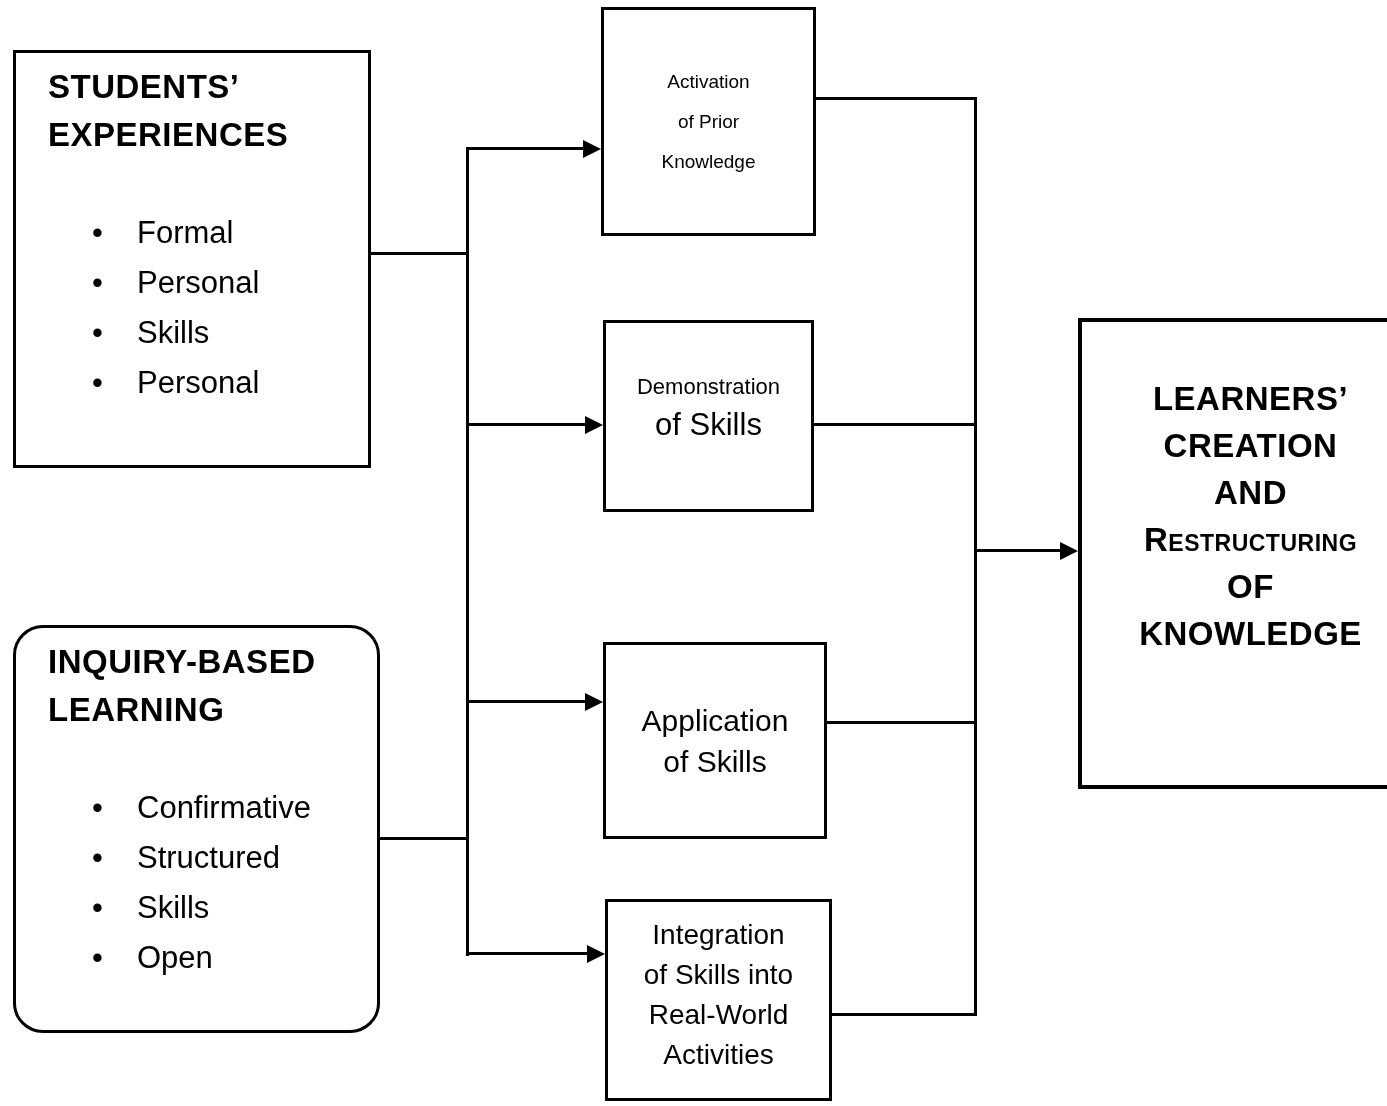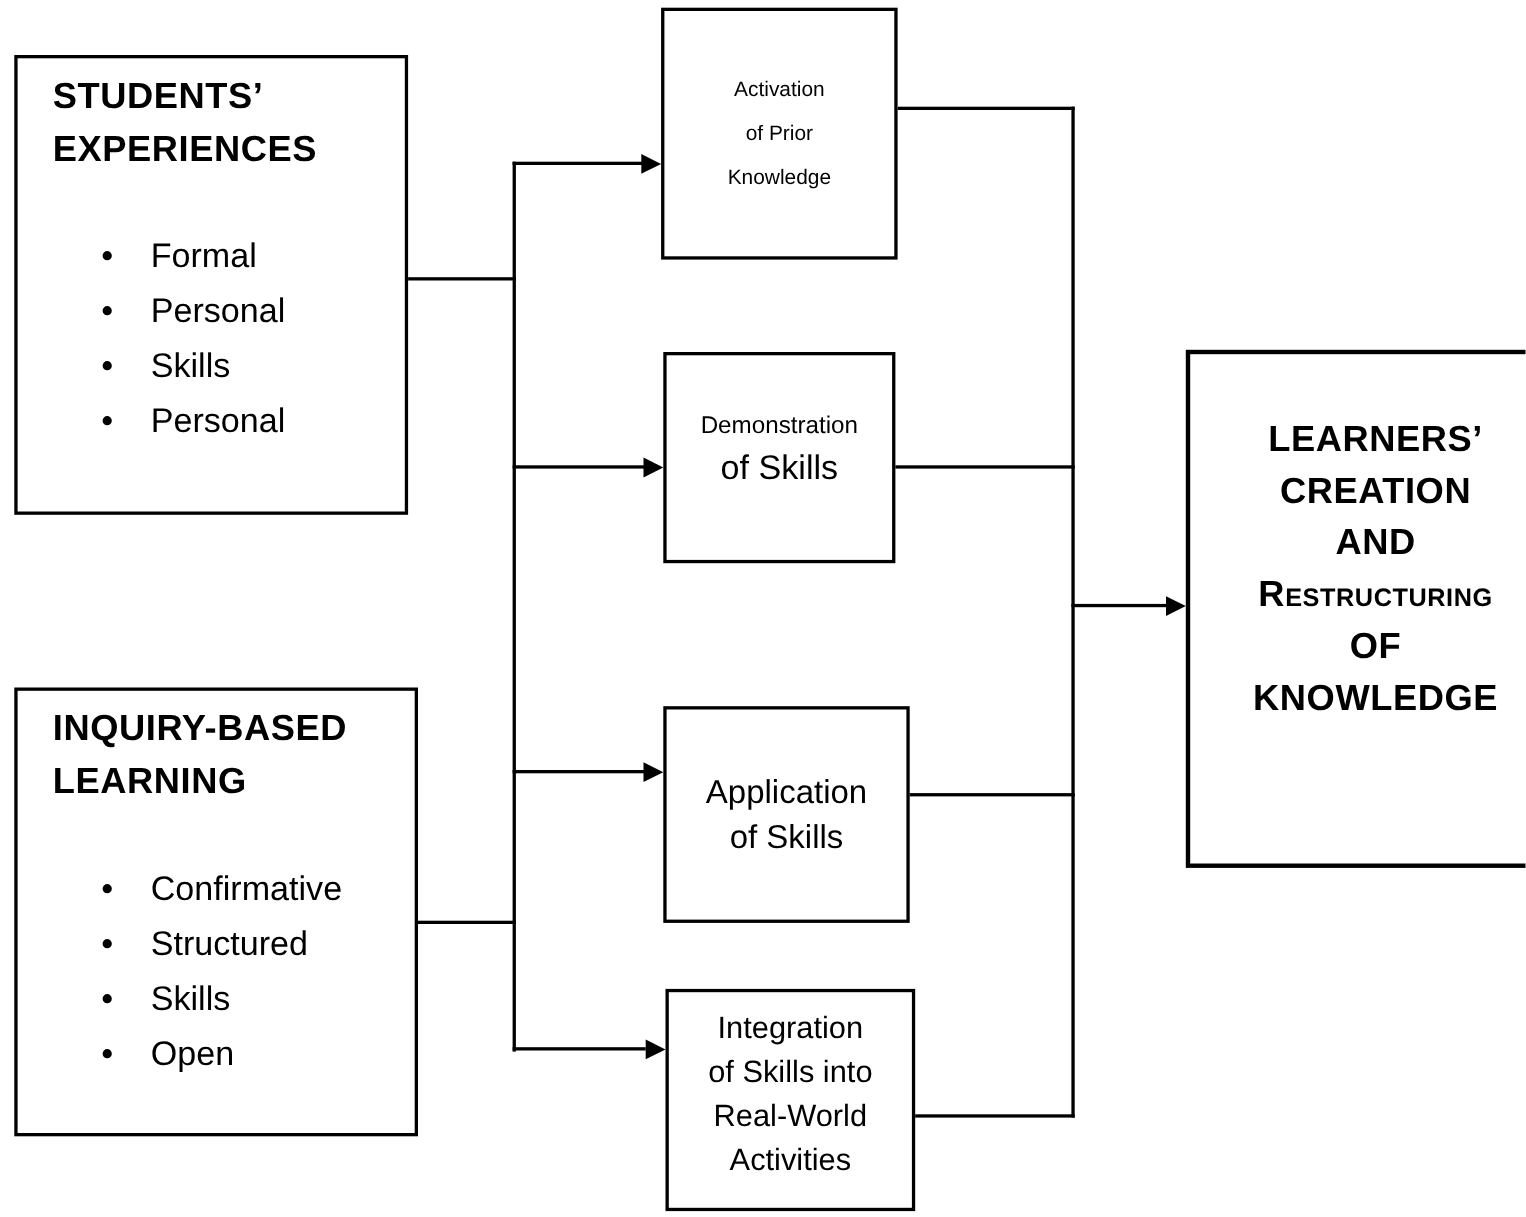--- a/index.html
+++ b/index.html
@@ -69,21 +69,21 @@
     padding-top: 53px;
     text-align: center;
     font-weight: bold;
     font-size: 33px;
     line-height: 47px;
     letter-spacing: 0.5px;
   }
   #box-learners .smallcaps { font-variant: small-caps; letter-spacing: 0.5px; }
 
   #box-students { left: 13px; top: 50px; width: 358px; height: 418px; }
-  #box-inquiry  { left: 13px; top: 625px; width: 367px; height: 408px; }
+  #box-inquiry  { left: 13px; top: 625px; width: 367px; height: 408px; border-radius: 30px; }
 
   
   .hline { position: absolute; height: 3px; background: #000; }
   .vline { position: absolute; width: 3px; background: #000; }
   .arrowhead {
     position: absolute;
     width: 0; height: 0;
     border-top: 9px solid transparent;
     border-bottom: 9px solid transparent;
     border-left: 18px solid #000;

